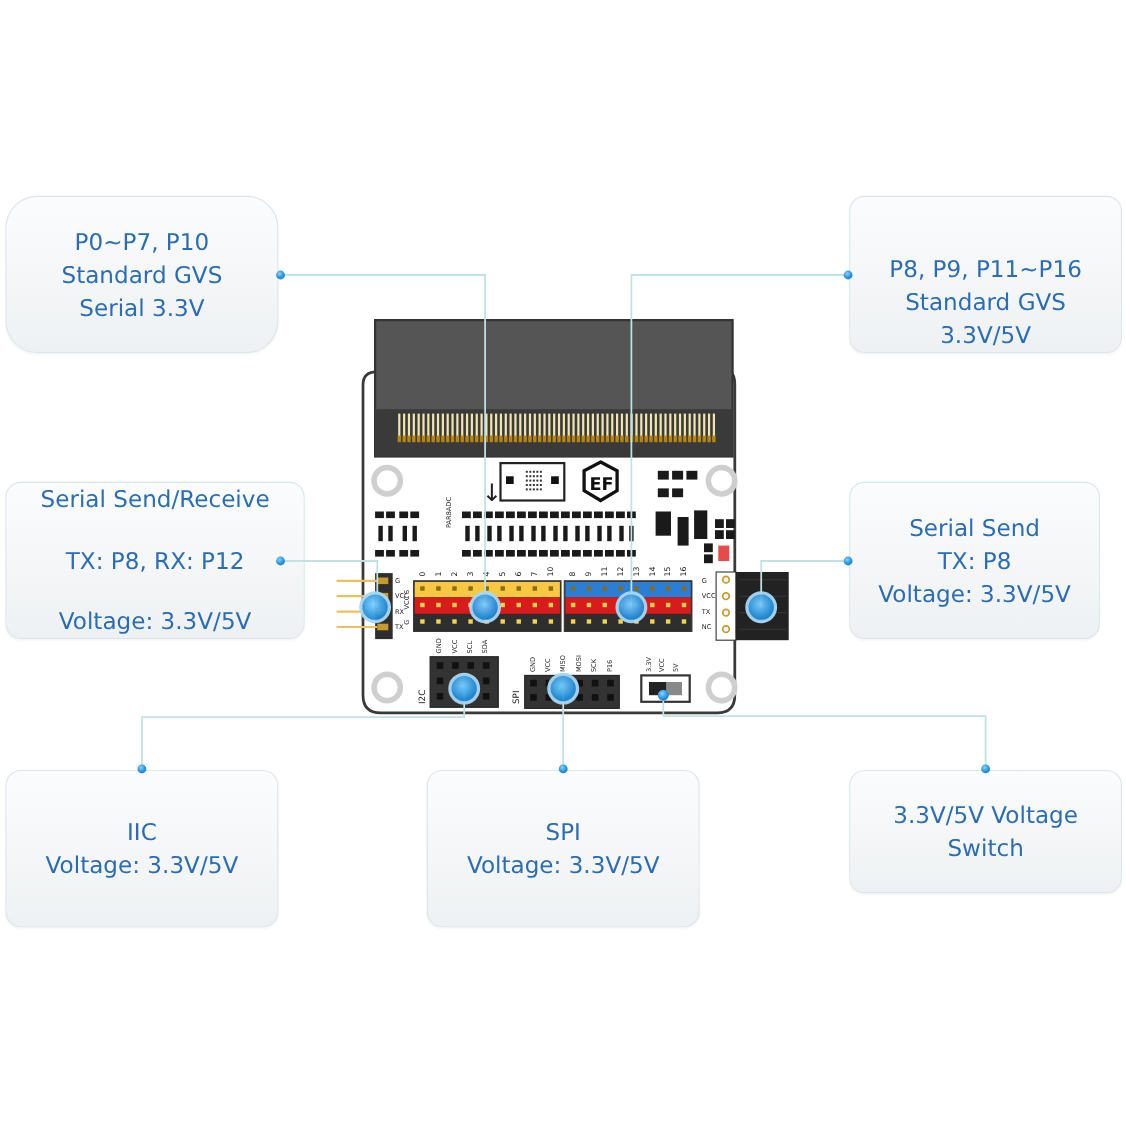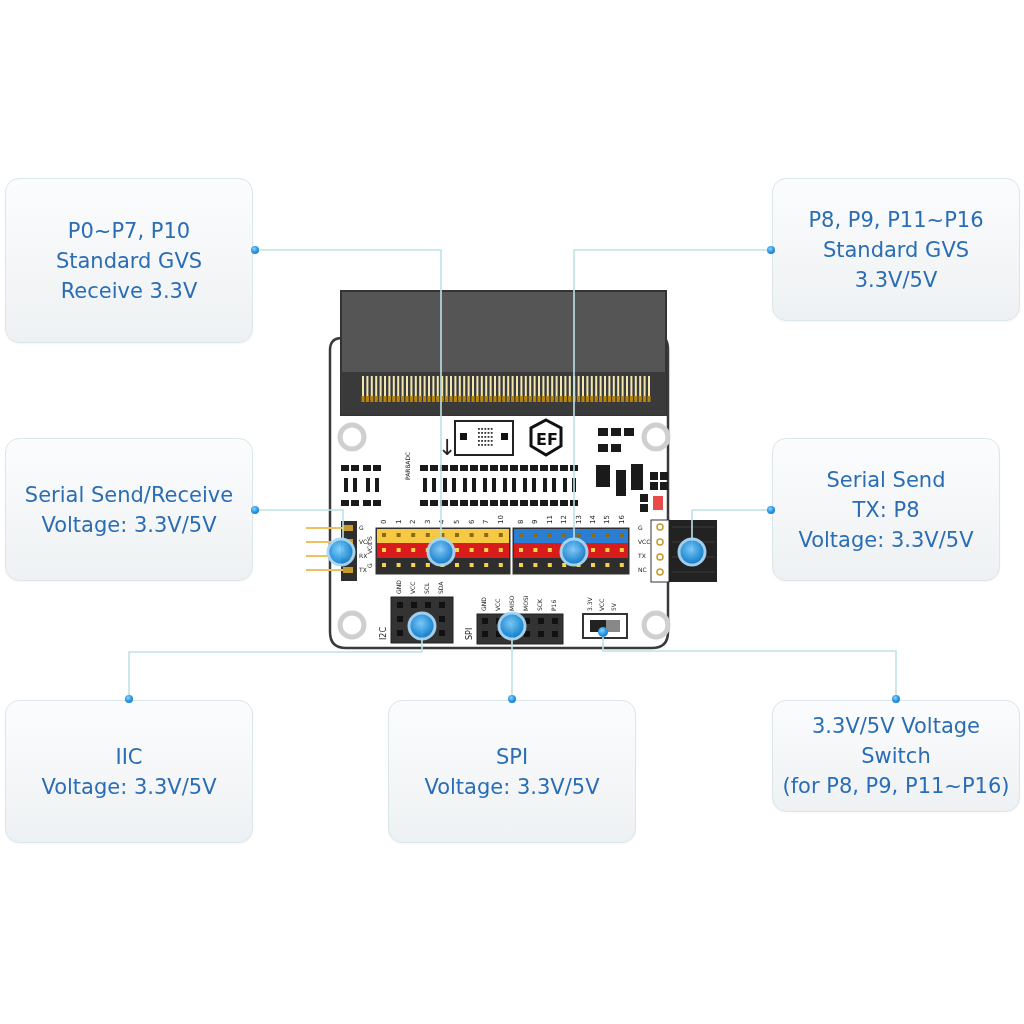--- a/index.html
+++ b/index.html
@@ -12,51 +12,51 @@
     box-shadow: 0 1px 2px rgba(0,0,0,0.04);
     display: flex; flex-direction: column; align-items: center; justify-content: center;
     color: #2a6db5; font-size: 21px; line-height: 30px; text-align: center;
   }
   .callout span { display: block; white-space: nowrap; }
   #wires { position: absolute; left: 0; top: 0; }
 </style>
 </head>
 <body>
 
-<div class="callout" style="left:5px;top:178px;width:248px;height:165px;">
+<div class="callout" style="left:5px;top:178px;width:248px;height:143px;border-radius:29px;">
   <span>P0~P7, P10</span>
   <span>Standard GVS</span>
-  <span>Receive 3.3V</span>
-</div>
-<div class="callout" style="left:772px;top:178px;width:248px;height:143px;">
+  <span>Serial 3.3V</span>
+</div>
+<div class="callout" style="left:772px;top:178px;width:248px;height:143px;justify-content:flex-end;">
   <span>P8, P9, P11~P16</span>
   <span>Standard GVS</span>
   <span>3.3V/5V</span>
 </div>
-<div class="callout" style="left:5px;top:438px;width:248px;height:143px;">
+<div class="callout" style="left:5px;top:438px;width:272px;height:143px;justify-content:space-between;">
   <span>Serial Send/Receive</span>
+  <span>TX: P8, RX: P12</span>
   <span>Voltage: 3.3V/5V</span>
 </div>
 <div class="callout" style="left:772px;top:438px;width:228px;height:143px;">
   <span>Serial Send</span>
   <span>TX: P8</span>
   <span>Voltage: 3.3V/5V</span>
 </div>
 <div class="callout" style="left:5px;top:700px;width:248px;height:143px;">
   <span>IIC</span>
   <span>Voltage: 3.3V/5V</span>
 </div>
 <div class="callout" style="left:388px;top:700px;width:248px;height:143px;">
   <span>SPI</span>
   <span>Voltage: 3.3V/5V</span>
 </div>
 <div class="callout" style="left:772px;top:700px;width:248px;height:112px;">
   <span>3.3V/5V Voltage</span>
   <span>Switch</span>
-  <span>(for P8, P9, P11~P16)</span>
 </div>
 
 <svg id="wires" width="1024" height="1024" viewBox="0 0 1024 1024">
   <defs>
     <radialGradient id="dotGrad" cx="40%" cy="35%" r="65%">
       <stop offset="0%" stop-color="#8fd3ff"></stop>
       <stop offset="60%" stop-color="#2e9be6"></stop>
       <stop offset="100%" stop-color="#1b7fcc"></stop>
     </radialGradient>
     <radialGradient id="bigDot" cx="45%" cy="40%" r="60%">

